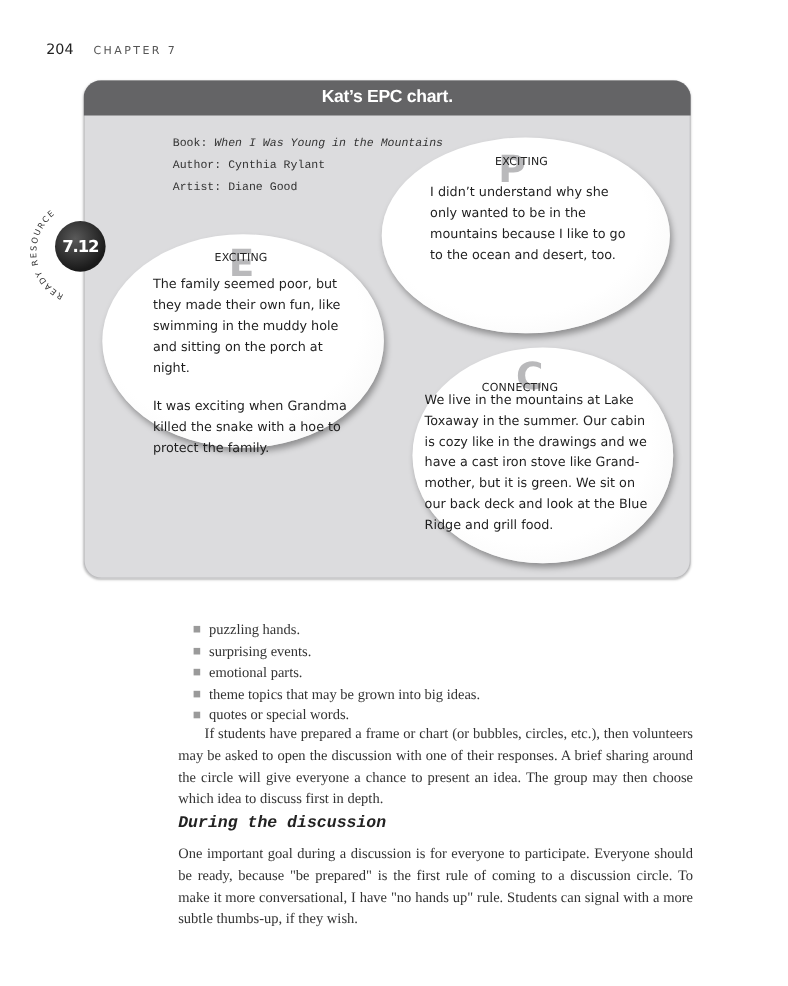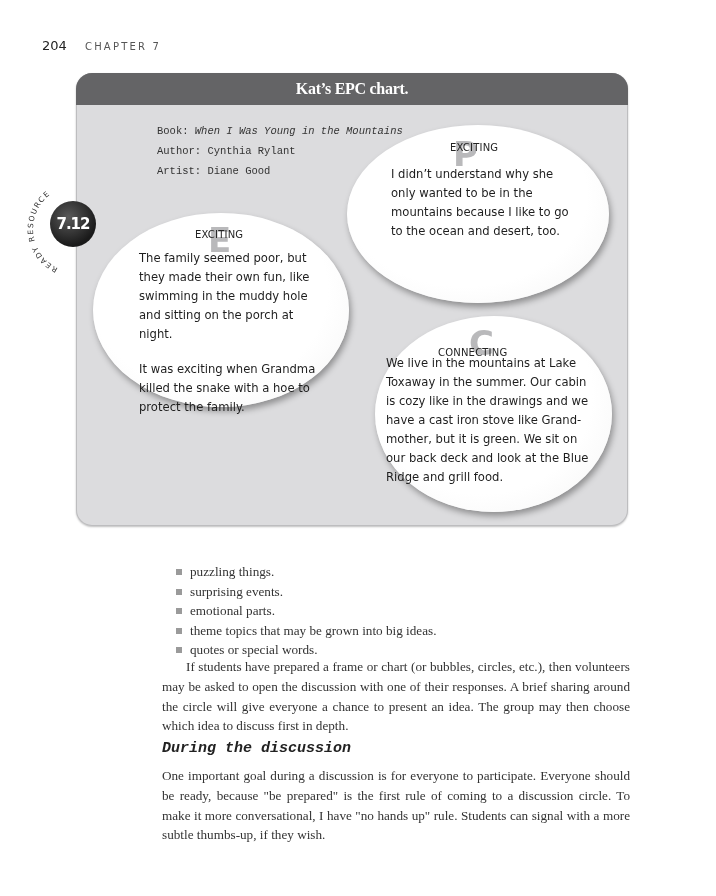--- a/index.html
+++ b/index.html
@@ -2,21 +2,21 @@
 <html><head>
 <meta charset="utf-8">
 <style>
   html, body { margin:0; padding:0; }
   body { width:716px; height:896px; background:#ffffff; position:relative; overflow:hidden; font-family:"Liberation Serif", serif; color:#2a2a2a; }
   .running-head { position:absolute; top:38px; left:42px; font-family:"DejaVu Sans", sans-serif; font-size:13px; color:#222; }
   .running-head .pg { margin-right:14px; }
   .running-head .chap { font-size:10px; letter-spacing:2.2px; color:#555; }
 
   .card { position:absolute; left:76px; top:73px; width:552px; height:453px; background:#dcdcde; border-radius:16px; box-shadow: inset 0 0 0 1px #bdbdbf, 0 1px 2px rgba(0,0,0,0.25); overflow:hidden; }
-  .card-header { height:32px; background:#646466; color:#fff; text-align:center; font-family:Liberation Serif, serif; font-weight:bold; font-size:16px; line-height:32px; letter-spacing:-0.3px; }
+  .card-header { height:32px; background:#646466; color:#fff; text-align:center; font-family:Liberation Sans, sans-serif; font-weight:bold; font-size:16px; line-height:32px; letter-spacing:-0.3px; }
   .meta { position:absolute; left:37px; top:48px; font-family:Liberation Mono, monospace; font-size:10.5px; color:#333; line-height:20px;margin-left:44px; }
   .meta i { font-style:italic; }
 
   .badge { position:absolute; left:20px; top:180px; width:100px; height:100px; }
   .badge-circle { position:absolute; left:30px; top:21px; width:46px; height:46px; border-radius:50%; background:radial-gradient(circle at 40% 35%, #5a5a5a, #1a1a1a 70%); color:#fff; font-family:"DejaVu Sans", sans-serif; font-weight:bold; font-size:15px; text-align:center; line-height:46px; letter-spacing:-1px; }
 
   .bubble { position:absolute; background:radial-gradient(ellipse at 45% 40%, #ffffff 60%, #f3f3f3 100%); border-radius:50%; box-shadow: 2px 4px 6px rgba(0,0,0,0.35); }
   .bubble .letter { position:absolute; font-family:"DejaVu Sans", sans-serif; font-weight:bold; font-size:34px; color:#b9b9bb; line-height:1; }
   .bubble .label { position:absolute; font-family:"DejaVu Sans", sans-serif; font-size:10px; color:#222; letter-spacing:0.2px; }
   .bubble .body { position:absolute; font-family:"DejaVu Sans", sans-serif; font-size:11.6px; color:#1e1e1e; line-height:19px; font-weight:400; }
@@ -83,21 +83,21 @@
   <svg width="100" height="100" viewBox="0 0 100 100" style="position:absolute;left:0;top:0;">
     <defs>
         <path id="arc" d="M 38 88 A 36 36 0 0 1 74 10" fill="none"></path>
       </defs>
     <text font-family="DejaVu Sans, sans-serif" font-size="7.5" fill="#333" letter-spacing="1.5"><textPath href="#arc">READY RESOURCE</textPath></text>
   </svg>
   <div class="badge-circle">7.12</div>
 </div>
 
 <ul class="bullets">
-  <li>puzzling things.</li>
+  <li>puzzling hands.</li>
   <li>surprising events.</li>
   <li>emotional parts.</li>
   <li>theme topics that may be grown into big ideas.</li>
   <li>quotes or special words.</li>
 </ul>
 
 <p class="para indent" id="para1">If students have prepared a frame or chart (or bubbles, circles, etc.), then volunteers may be asked to open the discussion with one of their responses. A brief sharing around the circle will give everyone a chance to present an idea. The group may then choose which idea to discuss first in depth.</p>
 <h3 class="subhead">During the discussion</h3>
 <p class="para" id="para2">One important goal during a discussion is for everyone to participate. Everyone should be ready, because "be prepared" is the first rule of coming to a discussion circle. To make it more conversational, I have "no hands up" rule. Students can signal with a more subtle thumbs-up, if they wish.</p>
 

